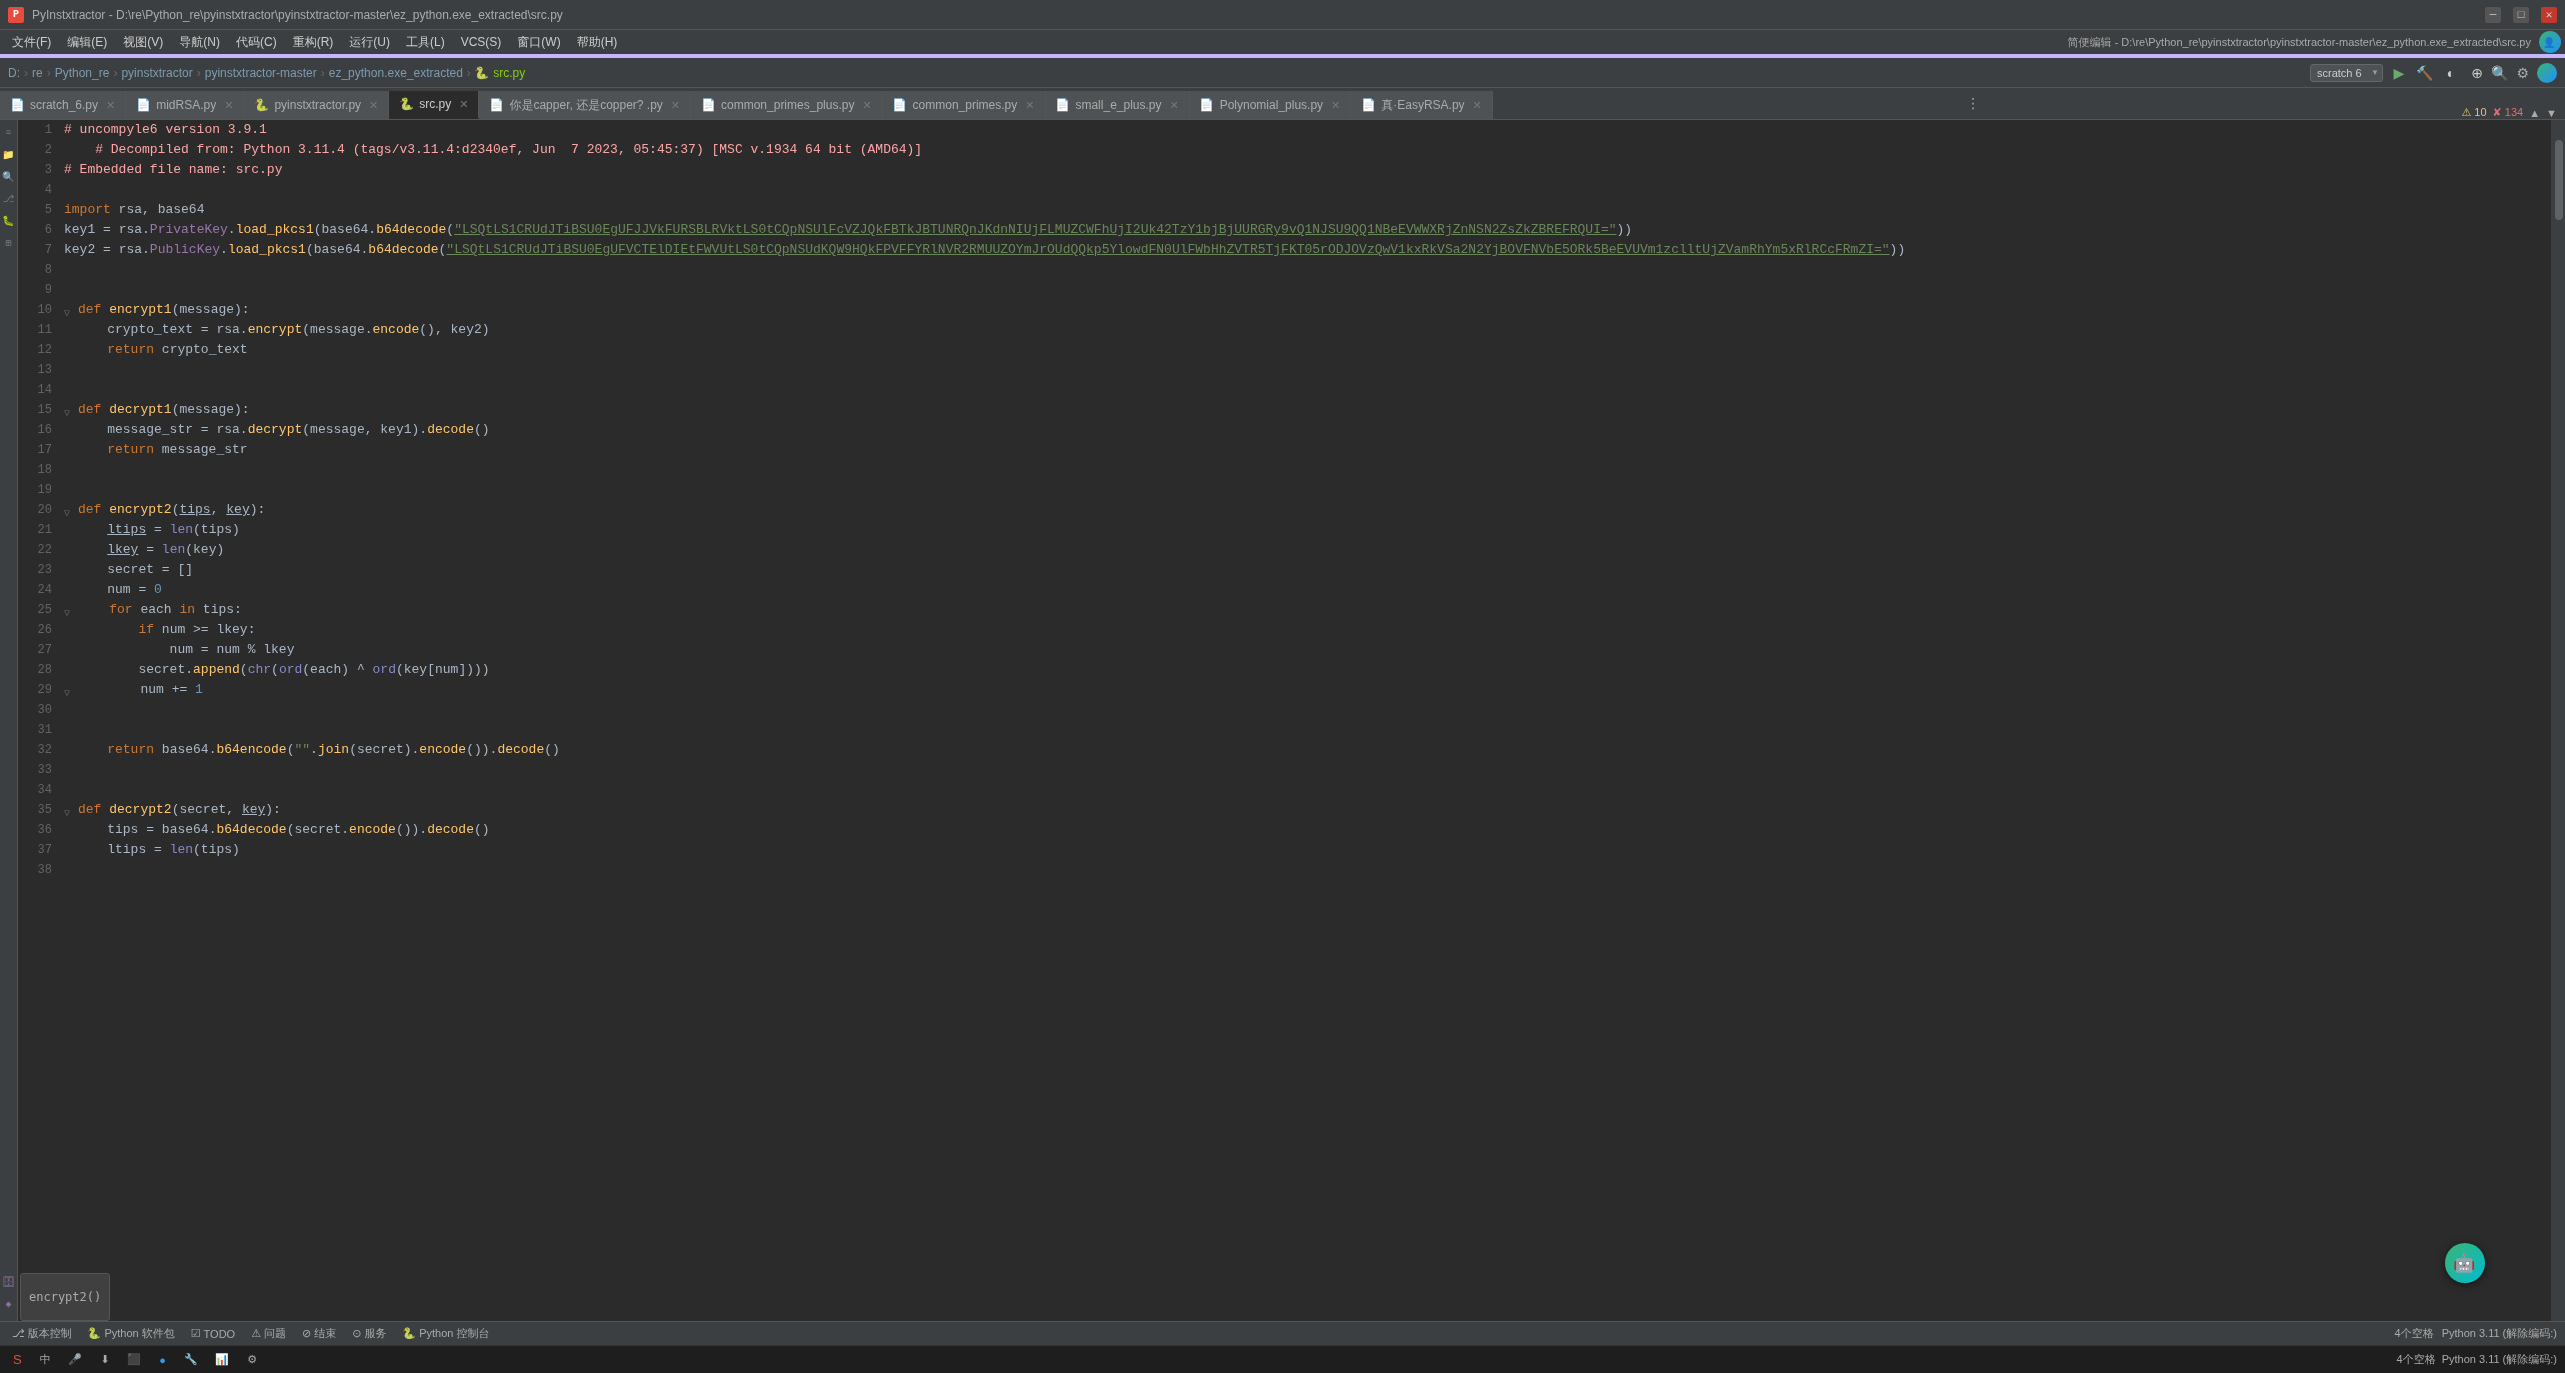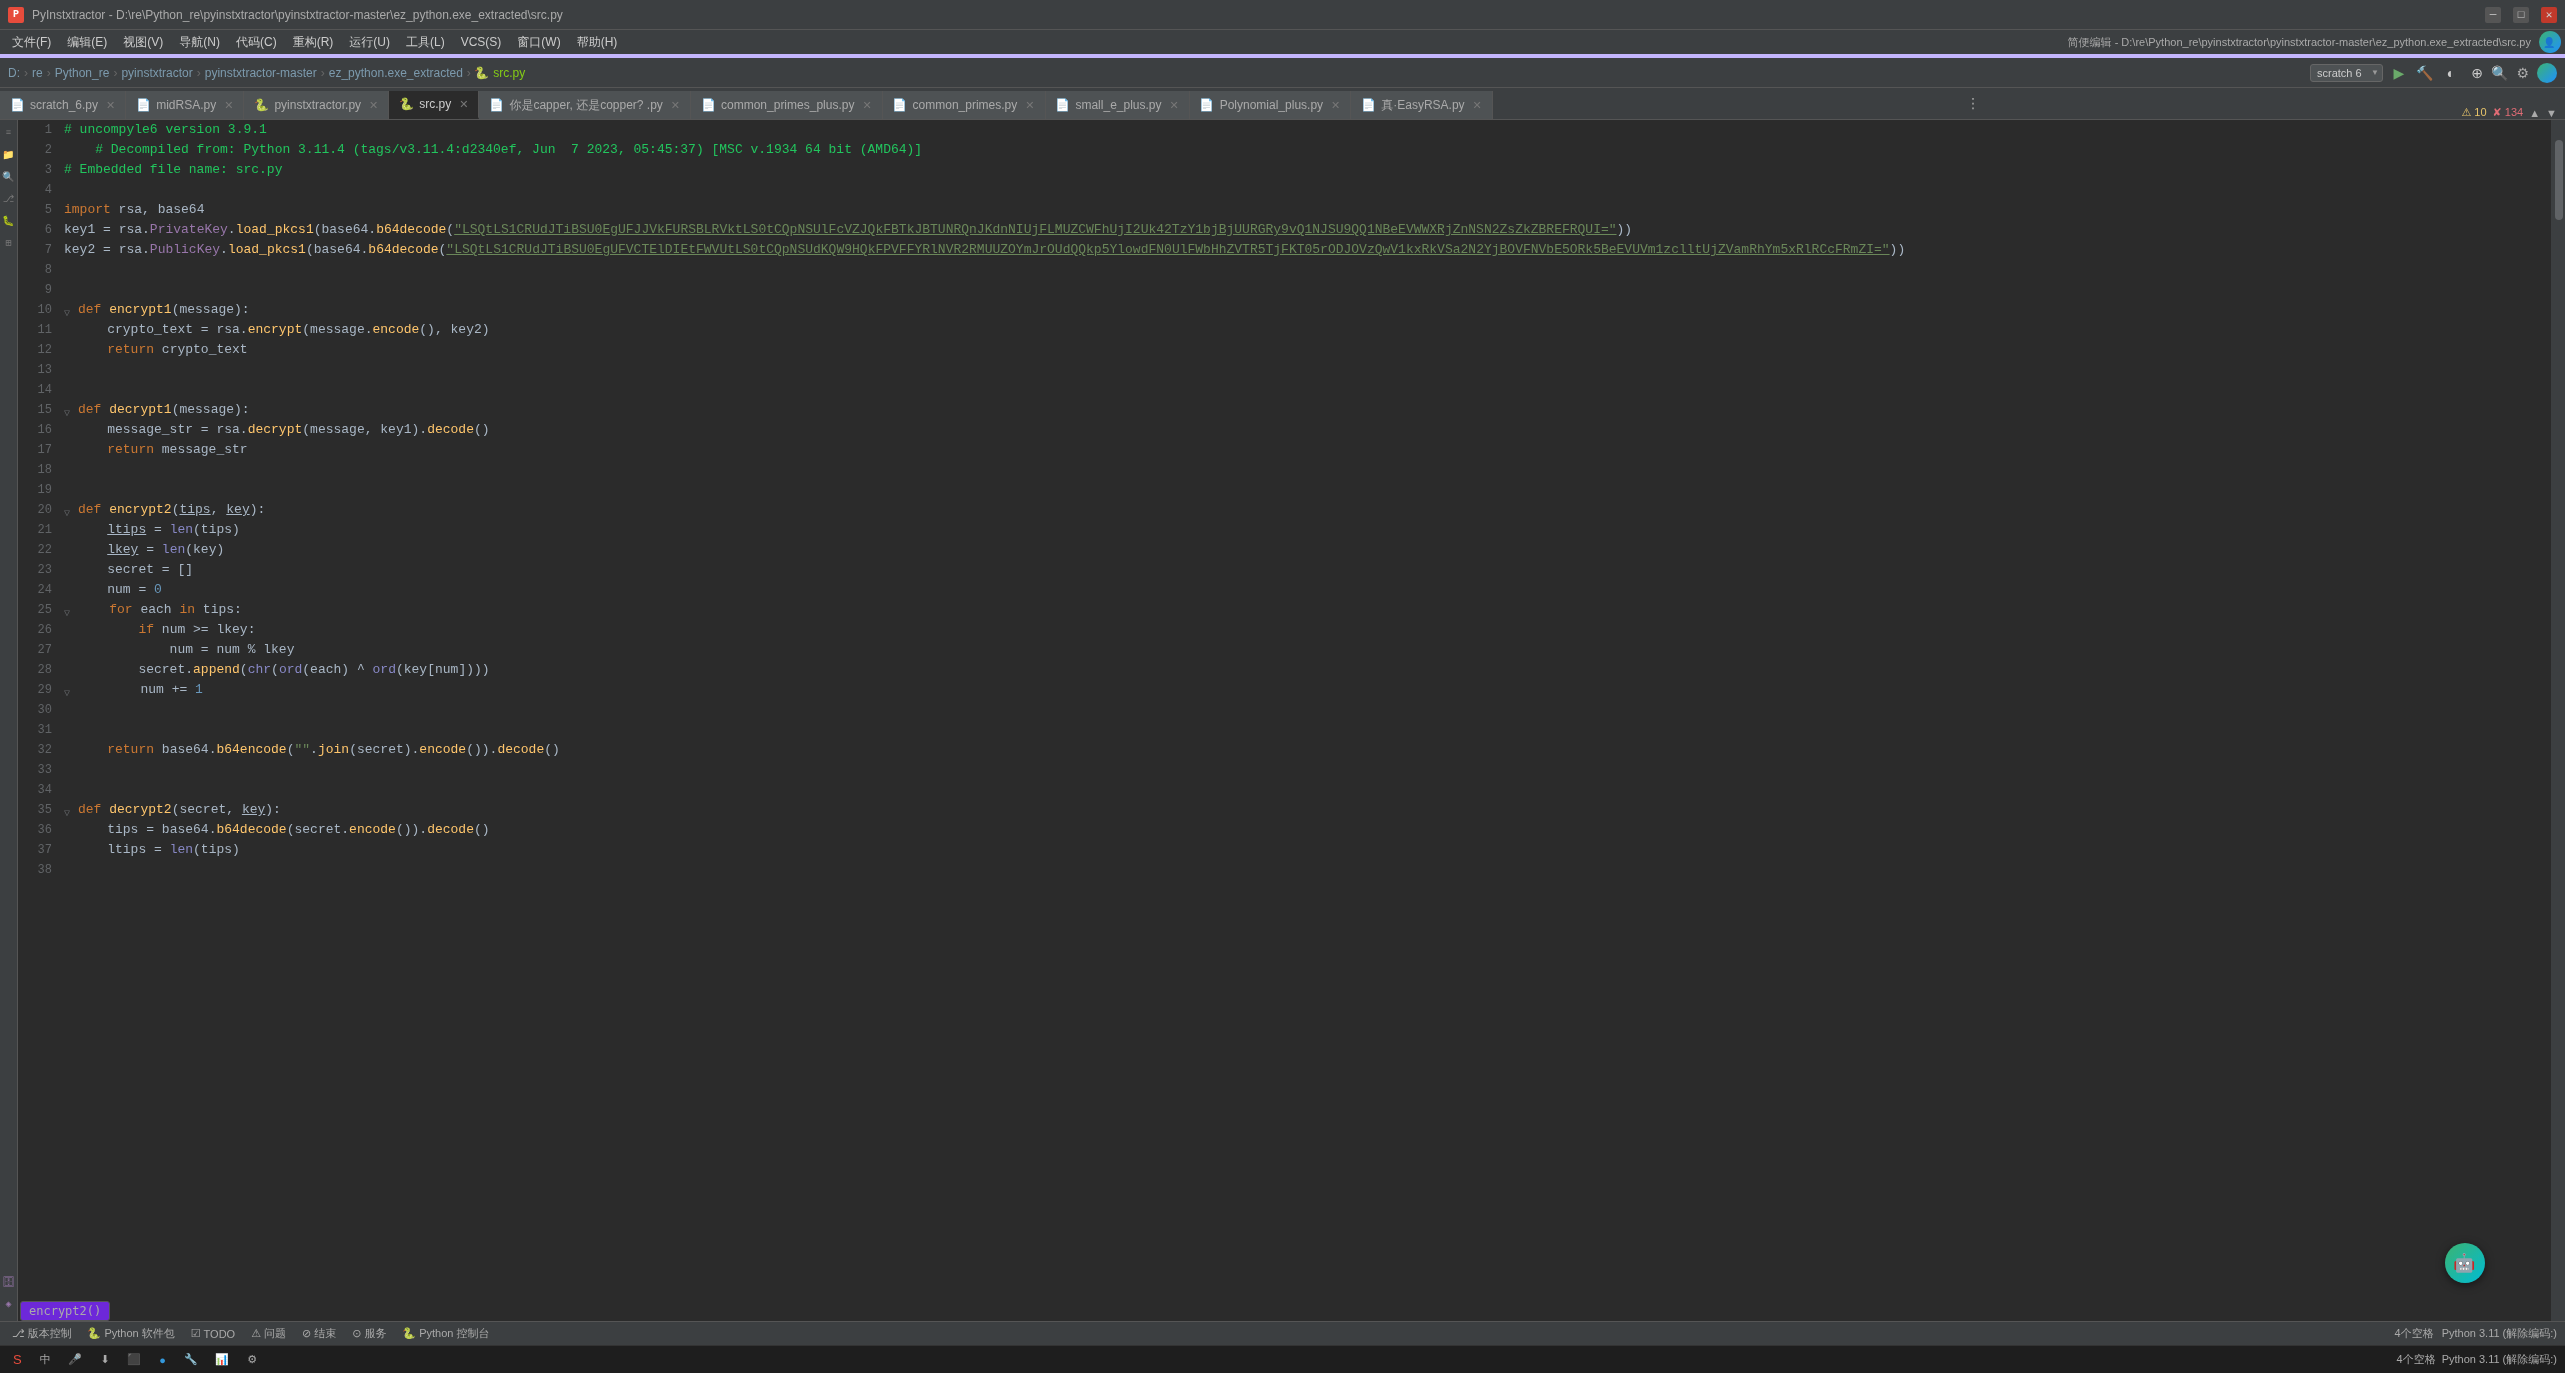--- a/index.html
+++ b/index.html
@@ -226,21 +226,21 @@
       font-size: 10px;
       margin-right: 2px;
       cursor: pointer;
       flex-shrink: 0;
     }
 
     
     .kw { color: #cc7832; } 
     .fn { color: #ffc66d; } 
     .str { color: #6a8759; } 
-    .cmt { color: #22c55e; } 
+    .cmt { color: #fca5a5; } 
     .num { color: #6897bb; } 
     .var { color: #a9b7c6; } 
     .param { color: #a9b7c6; }
     .builtin { color: #8888c6; }
     .attr { color: #9876aa; }
     .op { color: #a9b7c6; }
     .underline { text-decoration: underline; }
 
     
     .scrollbar-area {
@@ -697,17 +697,17 @@
     <div class="taskbar-item">
       <span>⚙</span>
     </div>
   </div>
   <div class="taskbar-right">
     <span style="color:#aaa;font-size:11px;font-family:'Segoe UI',sans-serif;">4个空格</span>
     <span style="color:#aaa;font-size:11px;font-family:'Segoe UI',sans-serif;">Python 3.11 (解除编码:)</span>
   </div>
 </div>
 
-<div style="position:fixed;bottom:52px;left:20px;background:#6d28d9;border:1px solid #555;padding:2px 8px;font-size:12px;color:#aaa;font-family:Consolas,monospace;border-radius:3px;z-index:100;">
+<div style="position:fixed;bottom:52px;left:20px;background:#404040;border:1px solid #555;padding:16px 8px;font-size:12px;color:#aaa;font-family:Consolas,monospace;border-radius:3px;z-index:100;">
   <span>encrypt2()</span>
 </div>
 
 <div style="position:fixed;bottom:90px;right:80px;width:40px;height:40px;border-radius:50%;background:linear-gradient(135deg,#3cb371,#00bcd4);display:flex;align-items:center;justify-content:center;font-size:18px;z-index:100;cursor:pointer;box-shadow:0 2px 8px rgba(0,0,0,0.5);">🤖</div>
 
 </body></html>

